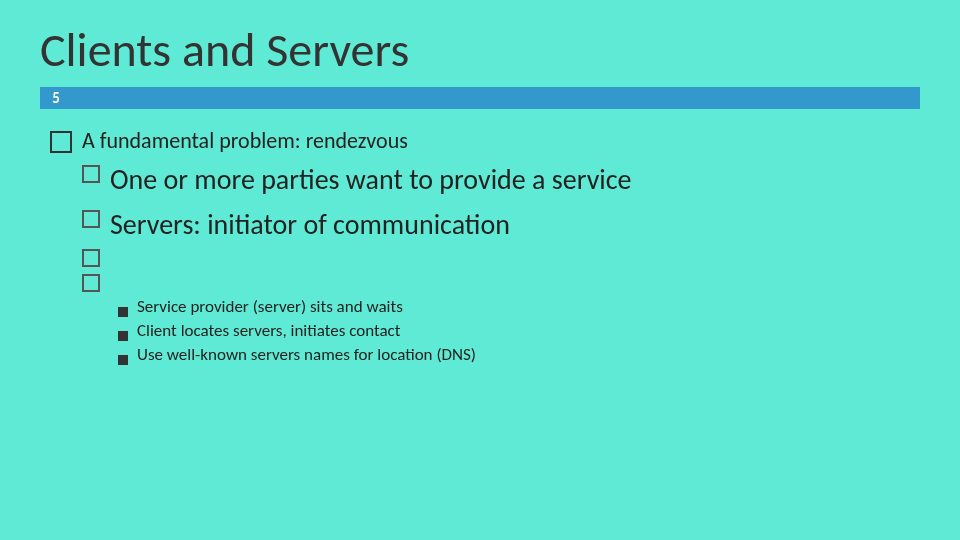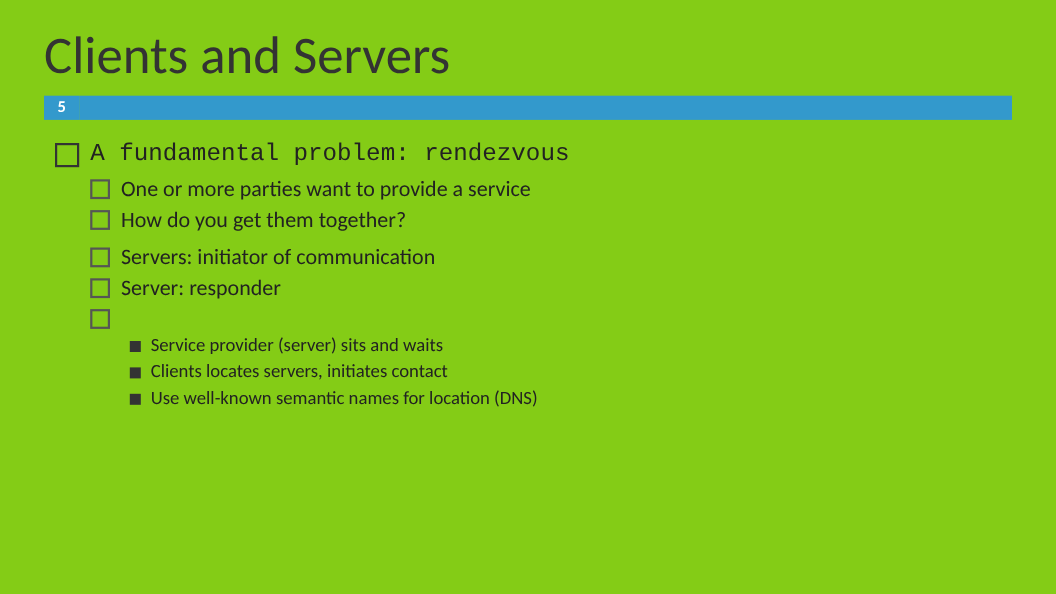--- a/index.html
+++ b/index.html
@@ -12,21 +12,21 @@
       width: 960px;
       height: 540px;
       background: #ffffff;
       font-family: 'Calibri', 'Segoe UI', Arial, sans-serif;
       overflow: hidden;
     }
 
     .slide {
       width: 960px;
       height: 540px;
-      background: #84cc16;
+      background: #5eead4;
       padding: 24px 40px 24px 40px;
       position: relative;
     }
 
     .title {
       font-size: 48px;
       font-weight: 400;
       color: #333333;
       margin-bottom: 10px;
       line-height: 1.1;
@@ -58,21 +58,20 @@
     .content {
       padding-left: 10px;
     }
 
     .bullet-l1 {
       display: flex;
       align-items: center;
       margin-bottom: 8px;
       font-size: 22px;
       color: #222222;
-      font-family: Liberation Mono, monospace;
     }
 
     .bullet-l1-marker {
       width: 22px;
       height: 22px;
       min-width: 22px;
       border: 2px solid #333;
       margin-right: 10px;
       margin-top: 3px;
       display: inline-block;
@@ -81,21 +80,21 @@
     .bullet-l2-list {
       margin-top: 4px;
       margin-bottom: 4px;
       padding-left: 32px;
     }
 
     .bullet-l2 {
       display: flex;
       align-items: flex-start;
       margin-bottom: 4px;
-      font-size: 20px;
+      font-size: 28px;
       color: #222222;
     }
 
     .bullet-l2-marker {
       width: 18px;
       height: 18px;
       min-width: 18px;
       border: 2px solid #555;
       margin-right: 10px;
       margin-top: 3px;
@@ -103,21 +102,21 @@
     }
 
     .bullet-l3-list {
       padding-left: 36px;
       margin-top: 4px;
       margin-bottom: 4px;
     }
 
     .bullet-l3 {
       display: flex;
-      align-items: center;
+      align-items: flex-end;
       margin-bottom: 3px;
       font-size: 17px;
       color: #222222;
     }
 
     .bullet-l3-marker {
       width: 10px;
       height: 10px;
       min-width: 10px;
       background: #333;
@@ -147,56 +146,51 @@
     <div class="l1-group">
       <div class="bullet-l1">
         <span class="bullet-l1-marker"></span>
         <span>A fundamental problem: rendezvous</span>
       </div>
       <div class="bullet-l2-list">
         <div class="bullet-l2">
           <span class="bullet-l2-marker"></span>
           <span>One or more parties want to provide a service</span>
         </div>
-        <div class="bullet-l2">
-          <span class="bullet-l2-marker"></span>
-          <span>How do you get them together?</span>
-        </div>
       </div>
     </div>
 
     <div class="l1-group">
       <div class="bullet-l2-list">
 
         <div class="bullet-l2">
           <span class="bullet-l2-marker"></span>
           <span>Servers: initiator of communication</span>
         </div>
 
         <div class="bullet-l2">
           <span class="bullet-l2-marker"></span>
-          <span>Server: responder</span>
         </div>
 
         <div>
           <div class="bullet-l2">
             <span class="bullet-l2-marker"></span>
           </div>
           <div class="bullet-l3-list">
             <div class="bullet-l3">
               <span class="bullet-l3-marker"></span>
               <span>Service provider (server) sits and waits</span>
             </div>
             <div class="bullet-l3">
               <span class="bullet-l3-marker"></span>
-              <span>Clients locates servers, initiates contact</span>
+              <span>Client locates servers, initiates contact</span>
             </div>
             <div class="bullet-l3">
               <span class="bullet-l3-marker"></span>
-              <span>Use well-known semantic names for location (DNS)</span>
+              <span>Use well-known servers names for location (DNS)</span>
             </div>
           </div>
         </div>
 
       </div>
     </div>
 
   </div>
 </div>
 

